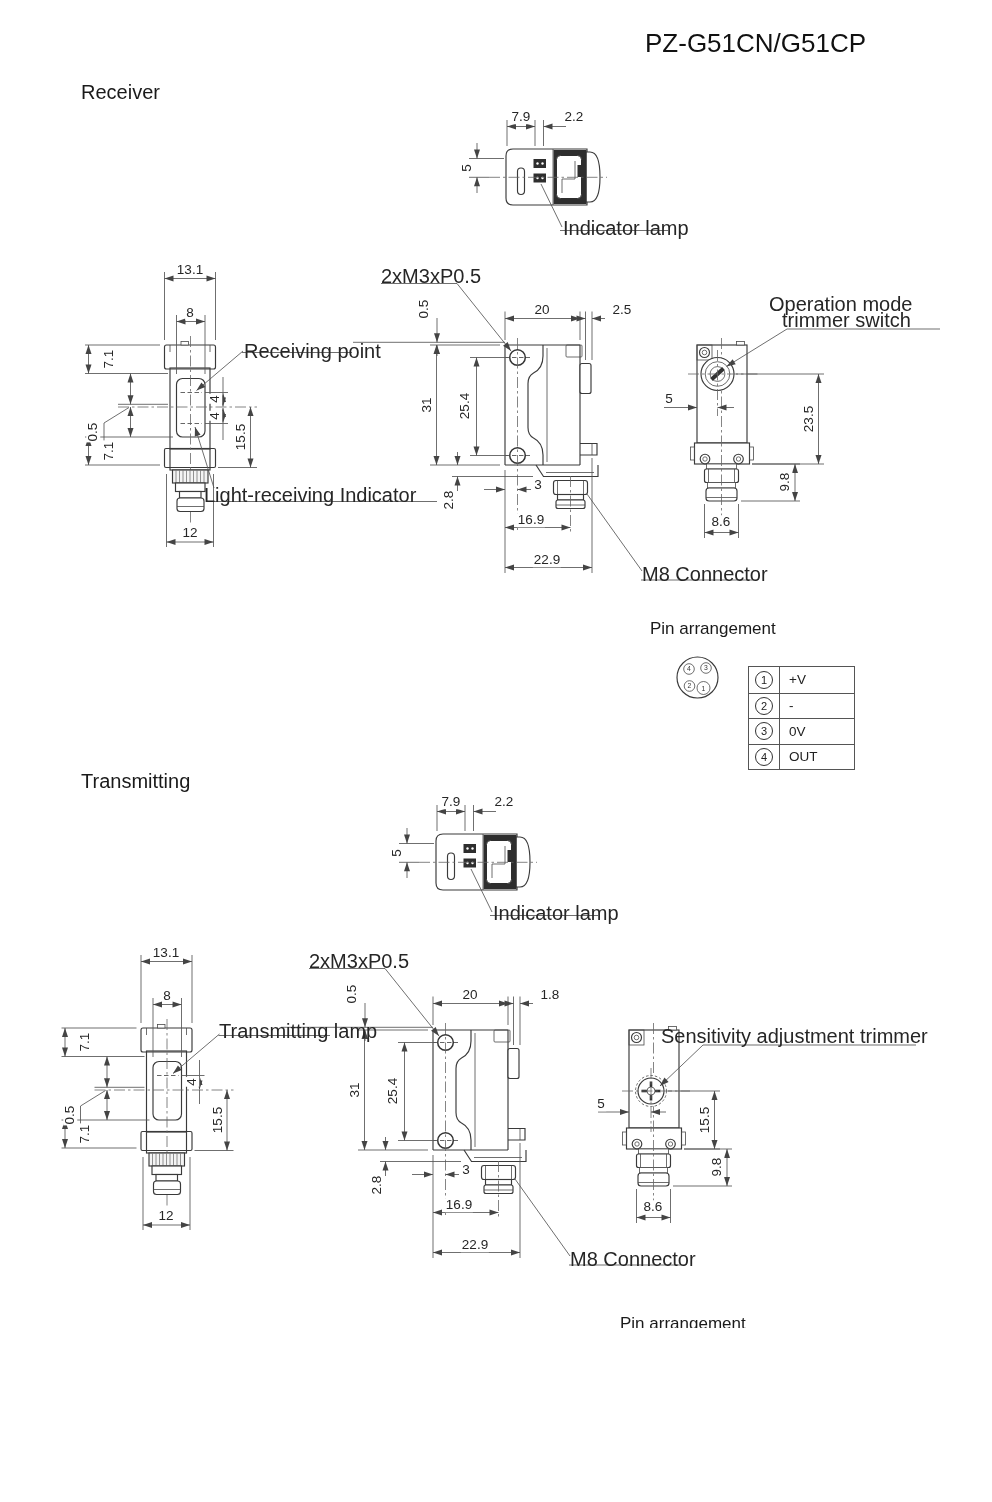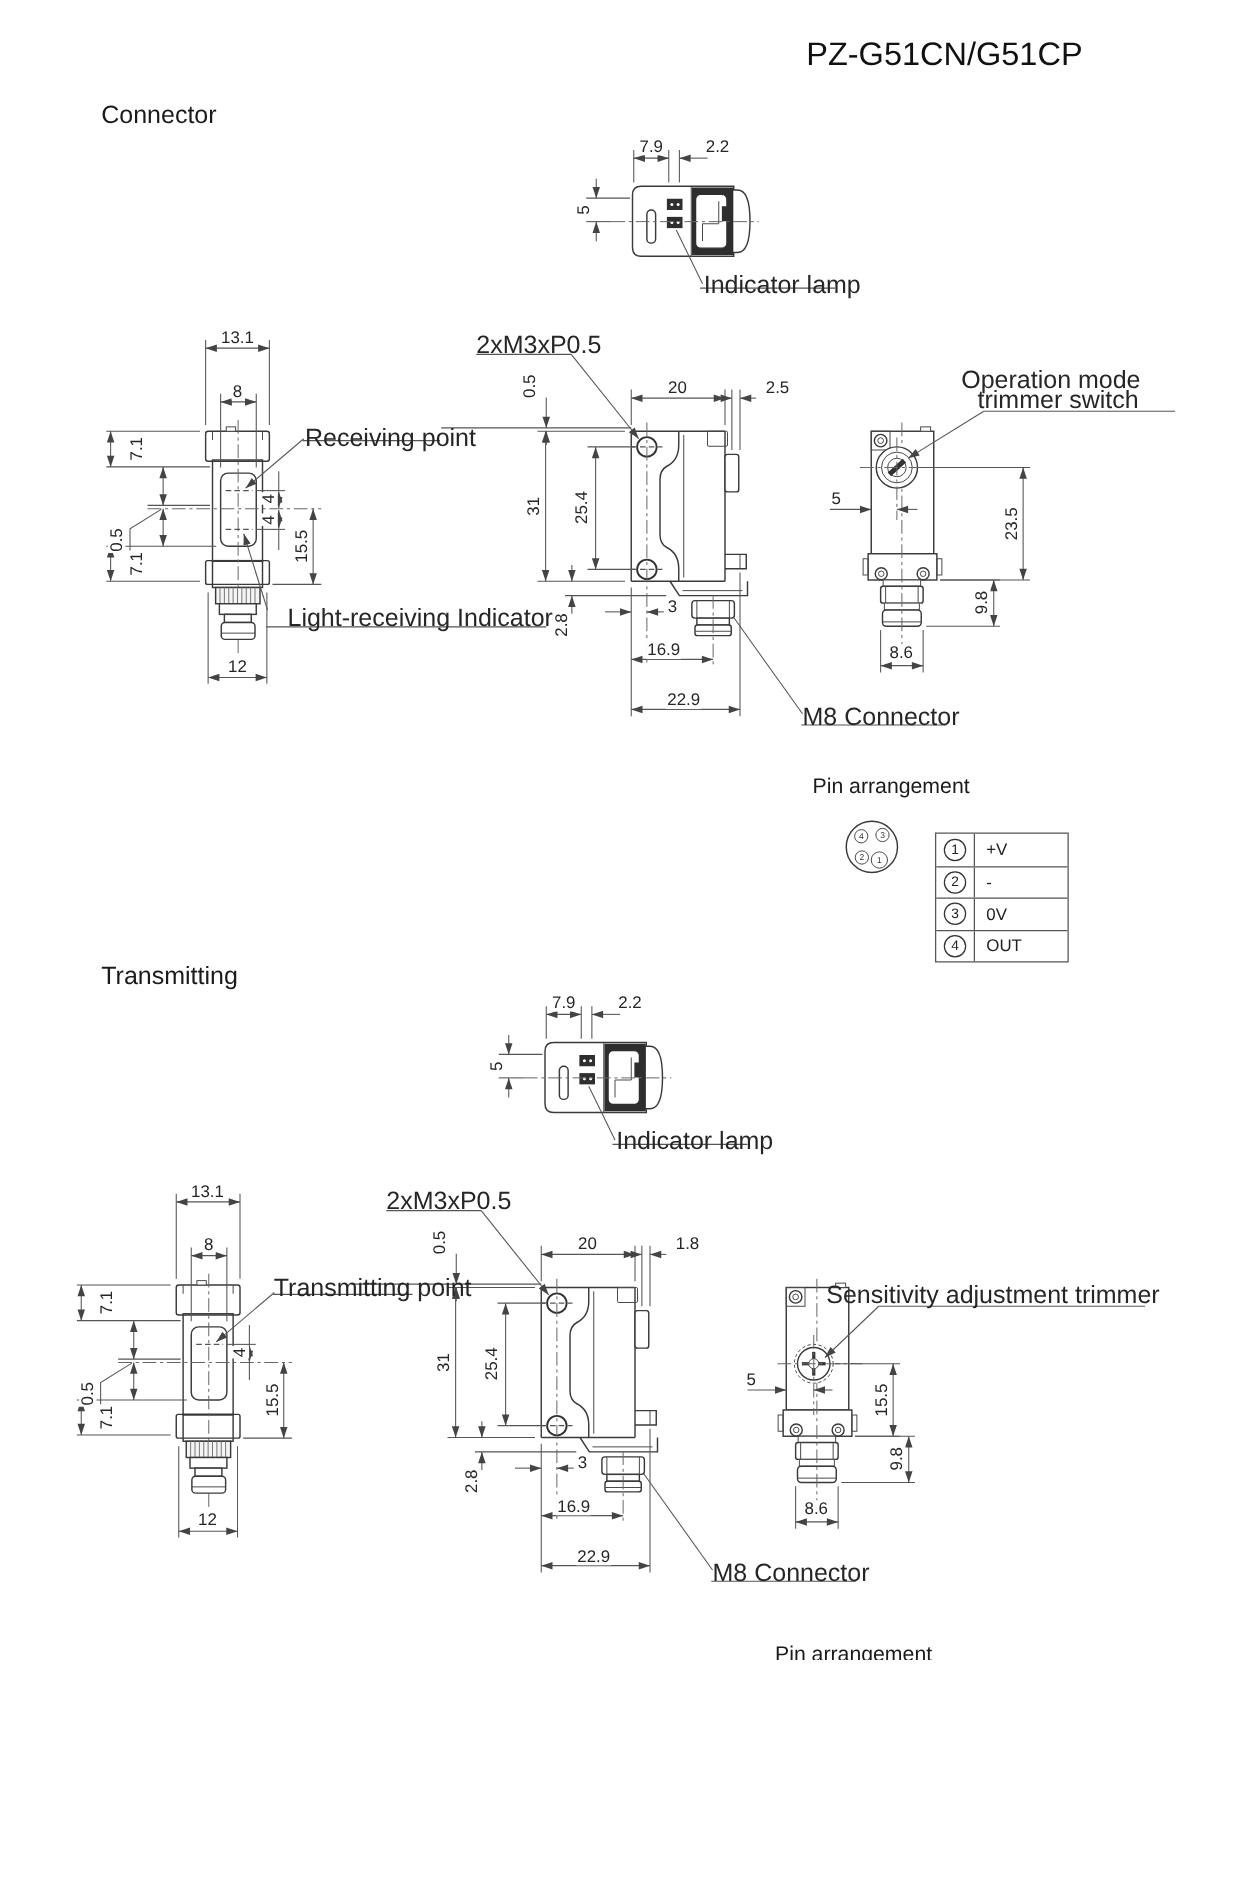--- a/index.html
+++ b/index.html
@@ -289,39 +289,39 @@
   <g transform="translate(667.5,1375.5)">
     <use href="#plug"></use>
     <text class="pt" x="-8.5" y="-6.2">4</text>
     <text class="pt" x="8.5" y="-7.2">3</text>
     <text class="pt" x="-8" y="10.8">2</text>
     <text class="pt" x="6" y="13">1</text>
   </g>
 </svg>
 
 <div class="ttl" style="left:645px;top:30px">PZ-G51CN/G51CP</div>
-<div class="h2" style="left:81px;top:82px">Connector</div>
+<div class="h2" style="left:81px;top:82px">Receiver</div>
 <div class="h2" style="left:81px;top:771px">Transmitting</div>
 
 <span class="lb" style="left:521px;top:117px">7.9</span>
 <span class="lb" style="left:574px;top:117px">2.2</span>
 <span class="lb rot" style="left:467px;top:168px">5</span>
 <span class="an" style="left:563px;top:217px">Indicator lamp</span>
 
 <span class="lb" style="left:190px;top:270px">13.1</span>
 <span class="lb" style="left:190px;top:313px">8</span>
 <span class="lb rot" style="left:109px;top:359px">7.1</span>
 <span class="lb rot" style="left:93px;top:432px">0.5</span>
 <span class="lb rot" style="left:109px;top:451px">7.1</span>
 <span class="lb rot" style="left:215px;top:399px">4</span>
 <span class="lb rot" style="left:215px;top:416px">4</span>
 <span class="lb rot" style="left:241px;top:437px">15.5</span>
 <span class="lb" style="left:190px;top:533px">12</span>
 <span class="an" style="left:244px;top:340px">Receiving point</span>
-<span class="an" style="left:230px;top:484px">Light-receiving Indicator</span>
+<span class="an" style="left:204px;top:484px">Light-receiving Indicator</span>
 
 <span class="an" style="left:381px;top:265px">2xM3xP0.5</span>
 <span class="lb rot" style="left:424px;top:309px">0.5</span>
 <span class="lb" style="left:542px;top:310px">20</span>
 <span class="lb" style="left:622px;top:310px">2.5</span>
 <span class="lb rot" style="left:427px;top:405px">31</span>
 <span class="lb rot" style="left:465px;top:406px">25.4</span>
 <span class="lb rot" style="left:449px;top:500px">2.8</span>
 <span class="lb" style="left:538px;top:485px">3</span>
 <span class="lb" style="left:531px;top:520px">16.9</span>
@@ -369,21 +369,21 @@
 <span class="an" style="left:493px;top:902px">Indicator lamp</span>
 
 <span class="lb" style="left:166px;top:953px">13.1</span>
 <span class="lb" style="left:167px;top:996px">8</span>
 <span class="lb rot" style="left:85px;top:1042px">7.1</span>
 <span class="lb rot" style="left:70px;top:1115px">0.5</span>
 <span class="lb rot" style="left:85px;top:1134px">7.1</span>
 <span class="lb rot" style="left:192px;top:1082px">4</span>
 <span class="lb rot" style="left:218px;top:1120px">15.5</span>
 <span class="lb" style="left:166px;top:1216px">12</span>
-<span class="an" style="left:219px;top:1020px">Transmitting point</span>
+<span class="an" style="left:219px;top:1020px">Transmitting lamp</span>
 
 <span class="an" style="left:309px;top:950px">2xM3xP0.5</span>
 <span class="lb rot" style="left:352px;top:994px">0.5</span>
 <span class="lb" style="left:470px;top:995px">20</span>
 <span class="lb" style="left:550px;top:995px">1.8</span>
 <span class="lb rot" style="left:355px;top:1090px">31</span>
 <span class="lb rot" style="left:393px;top:1091px">25.4</span>
 <span class="lb rot" style="left:377px;top:1185px">2.8</span>
 <span class="lb" style="left:466px;top:1170px">3</span>
 <span class="lb" style="left:459px;top:1205px">16.9</span>

